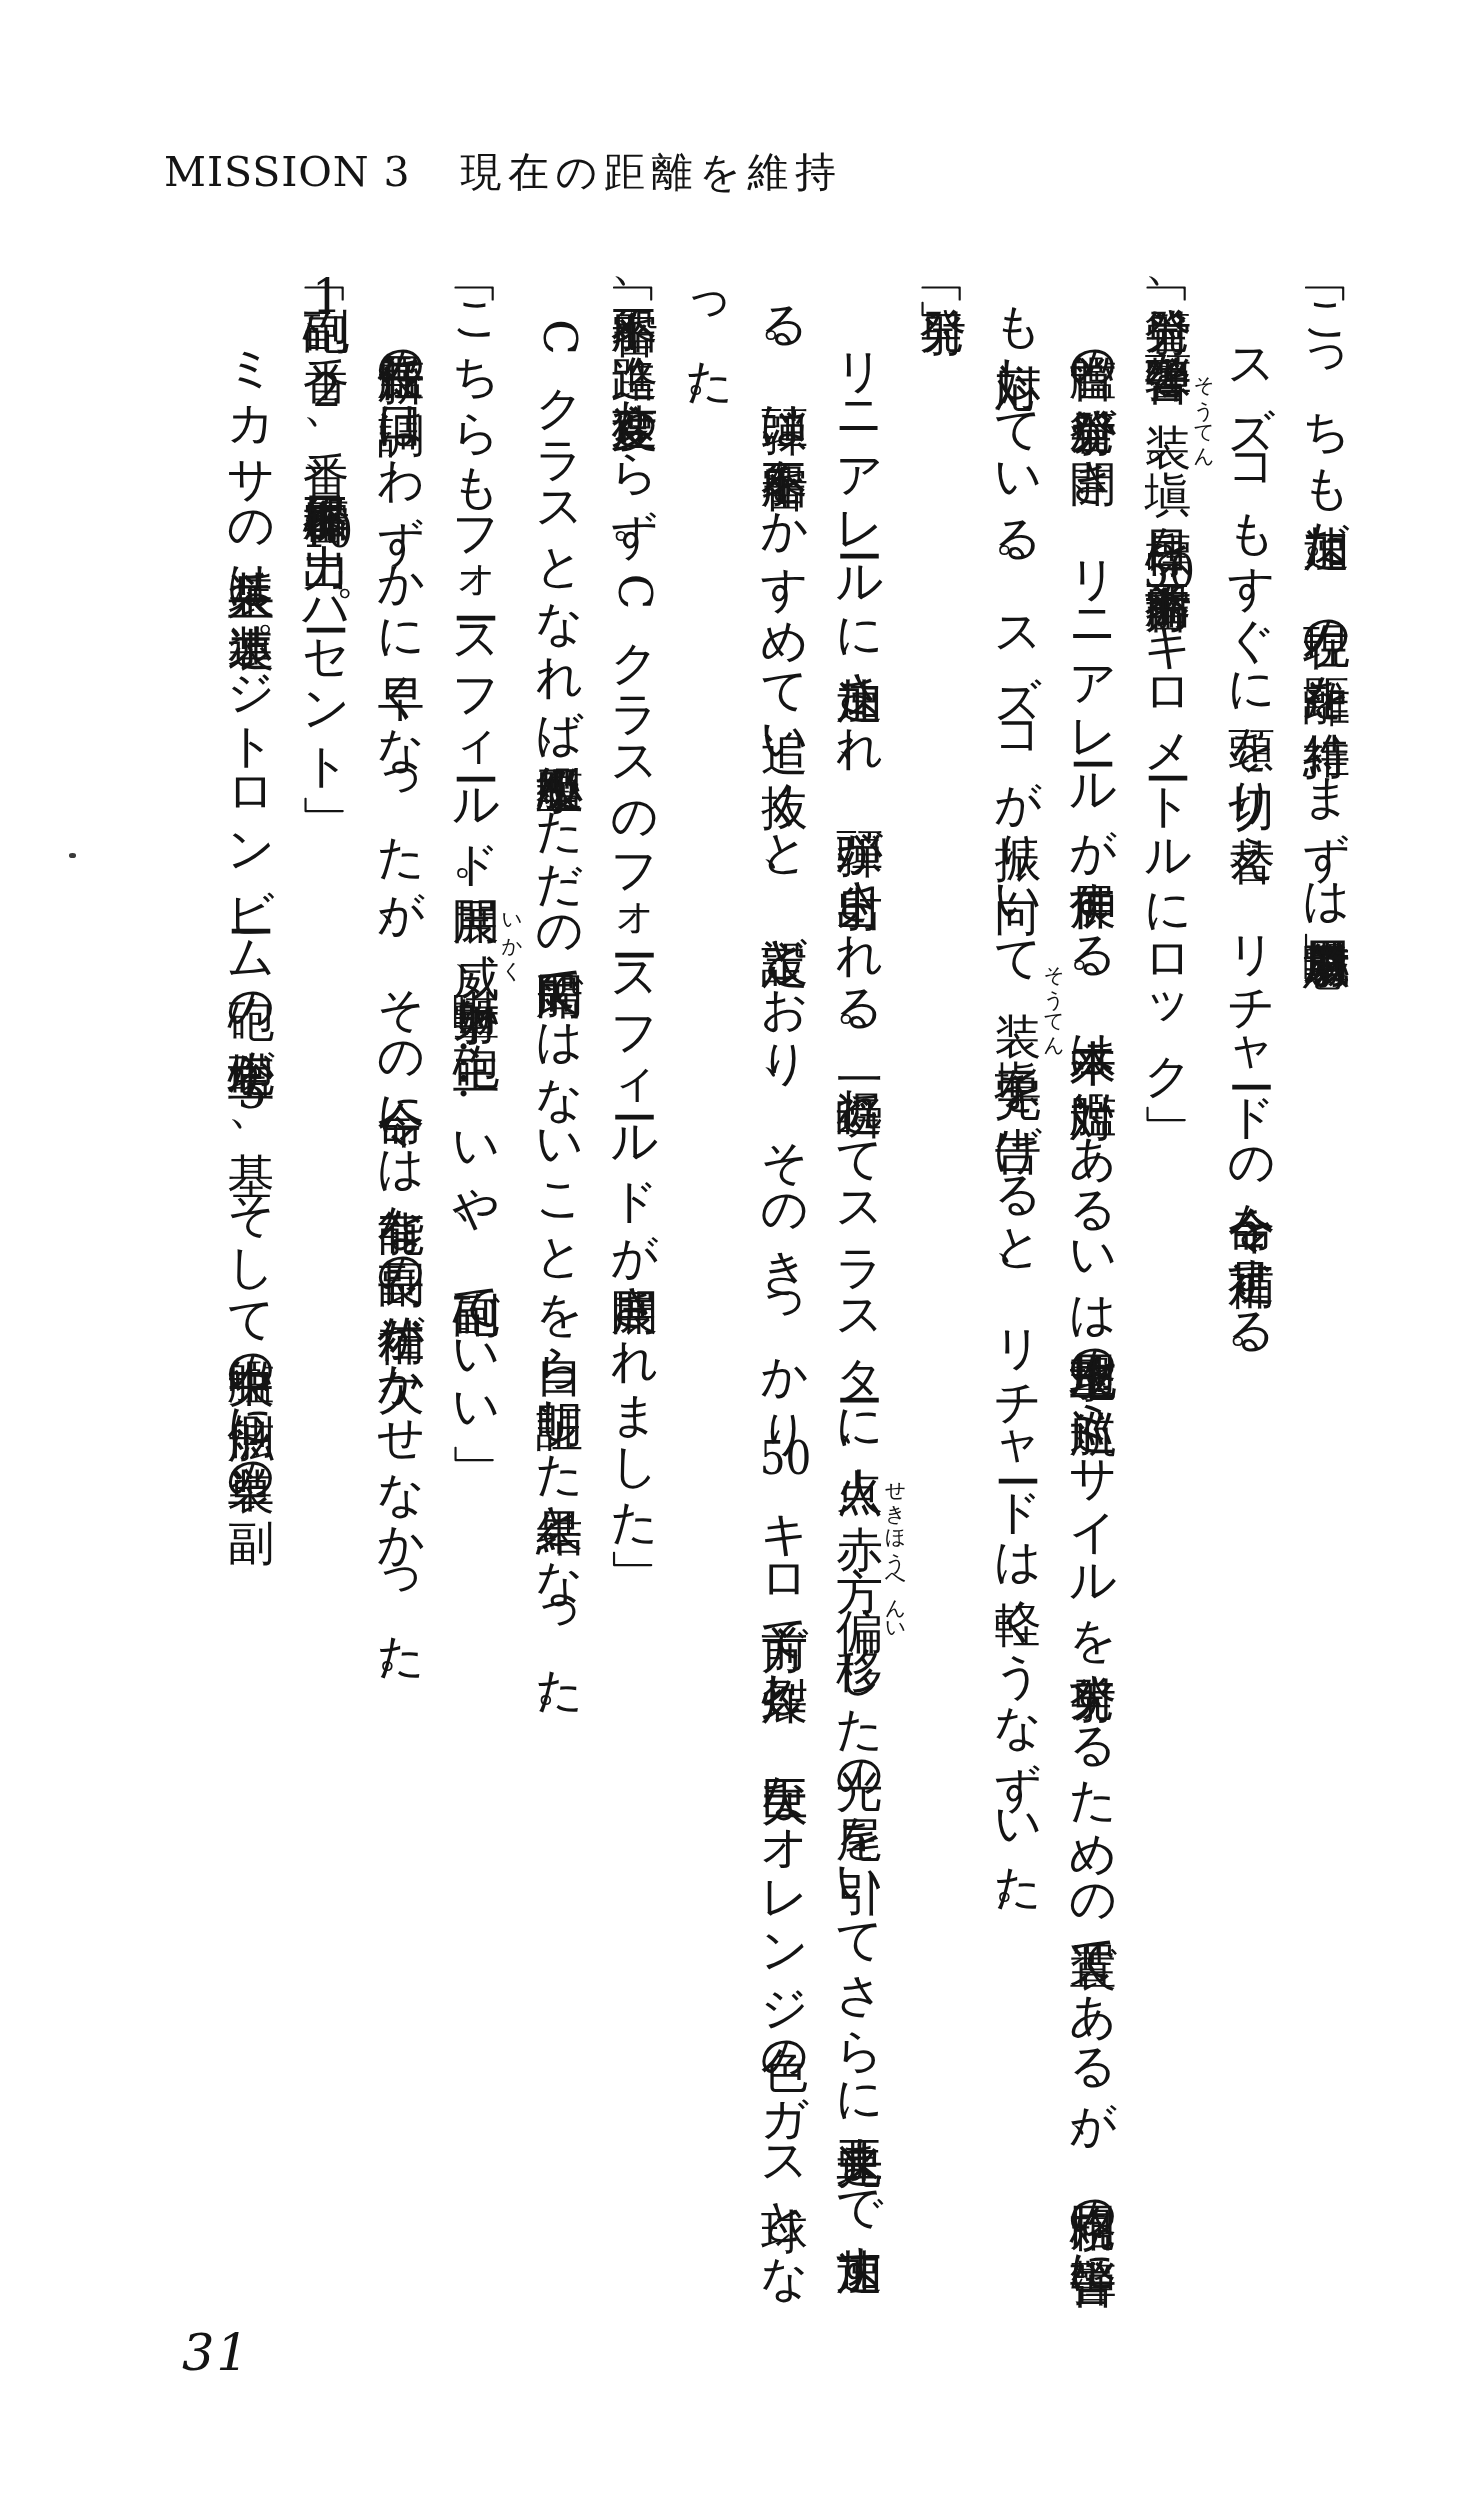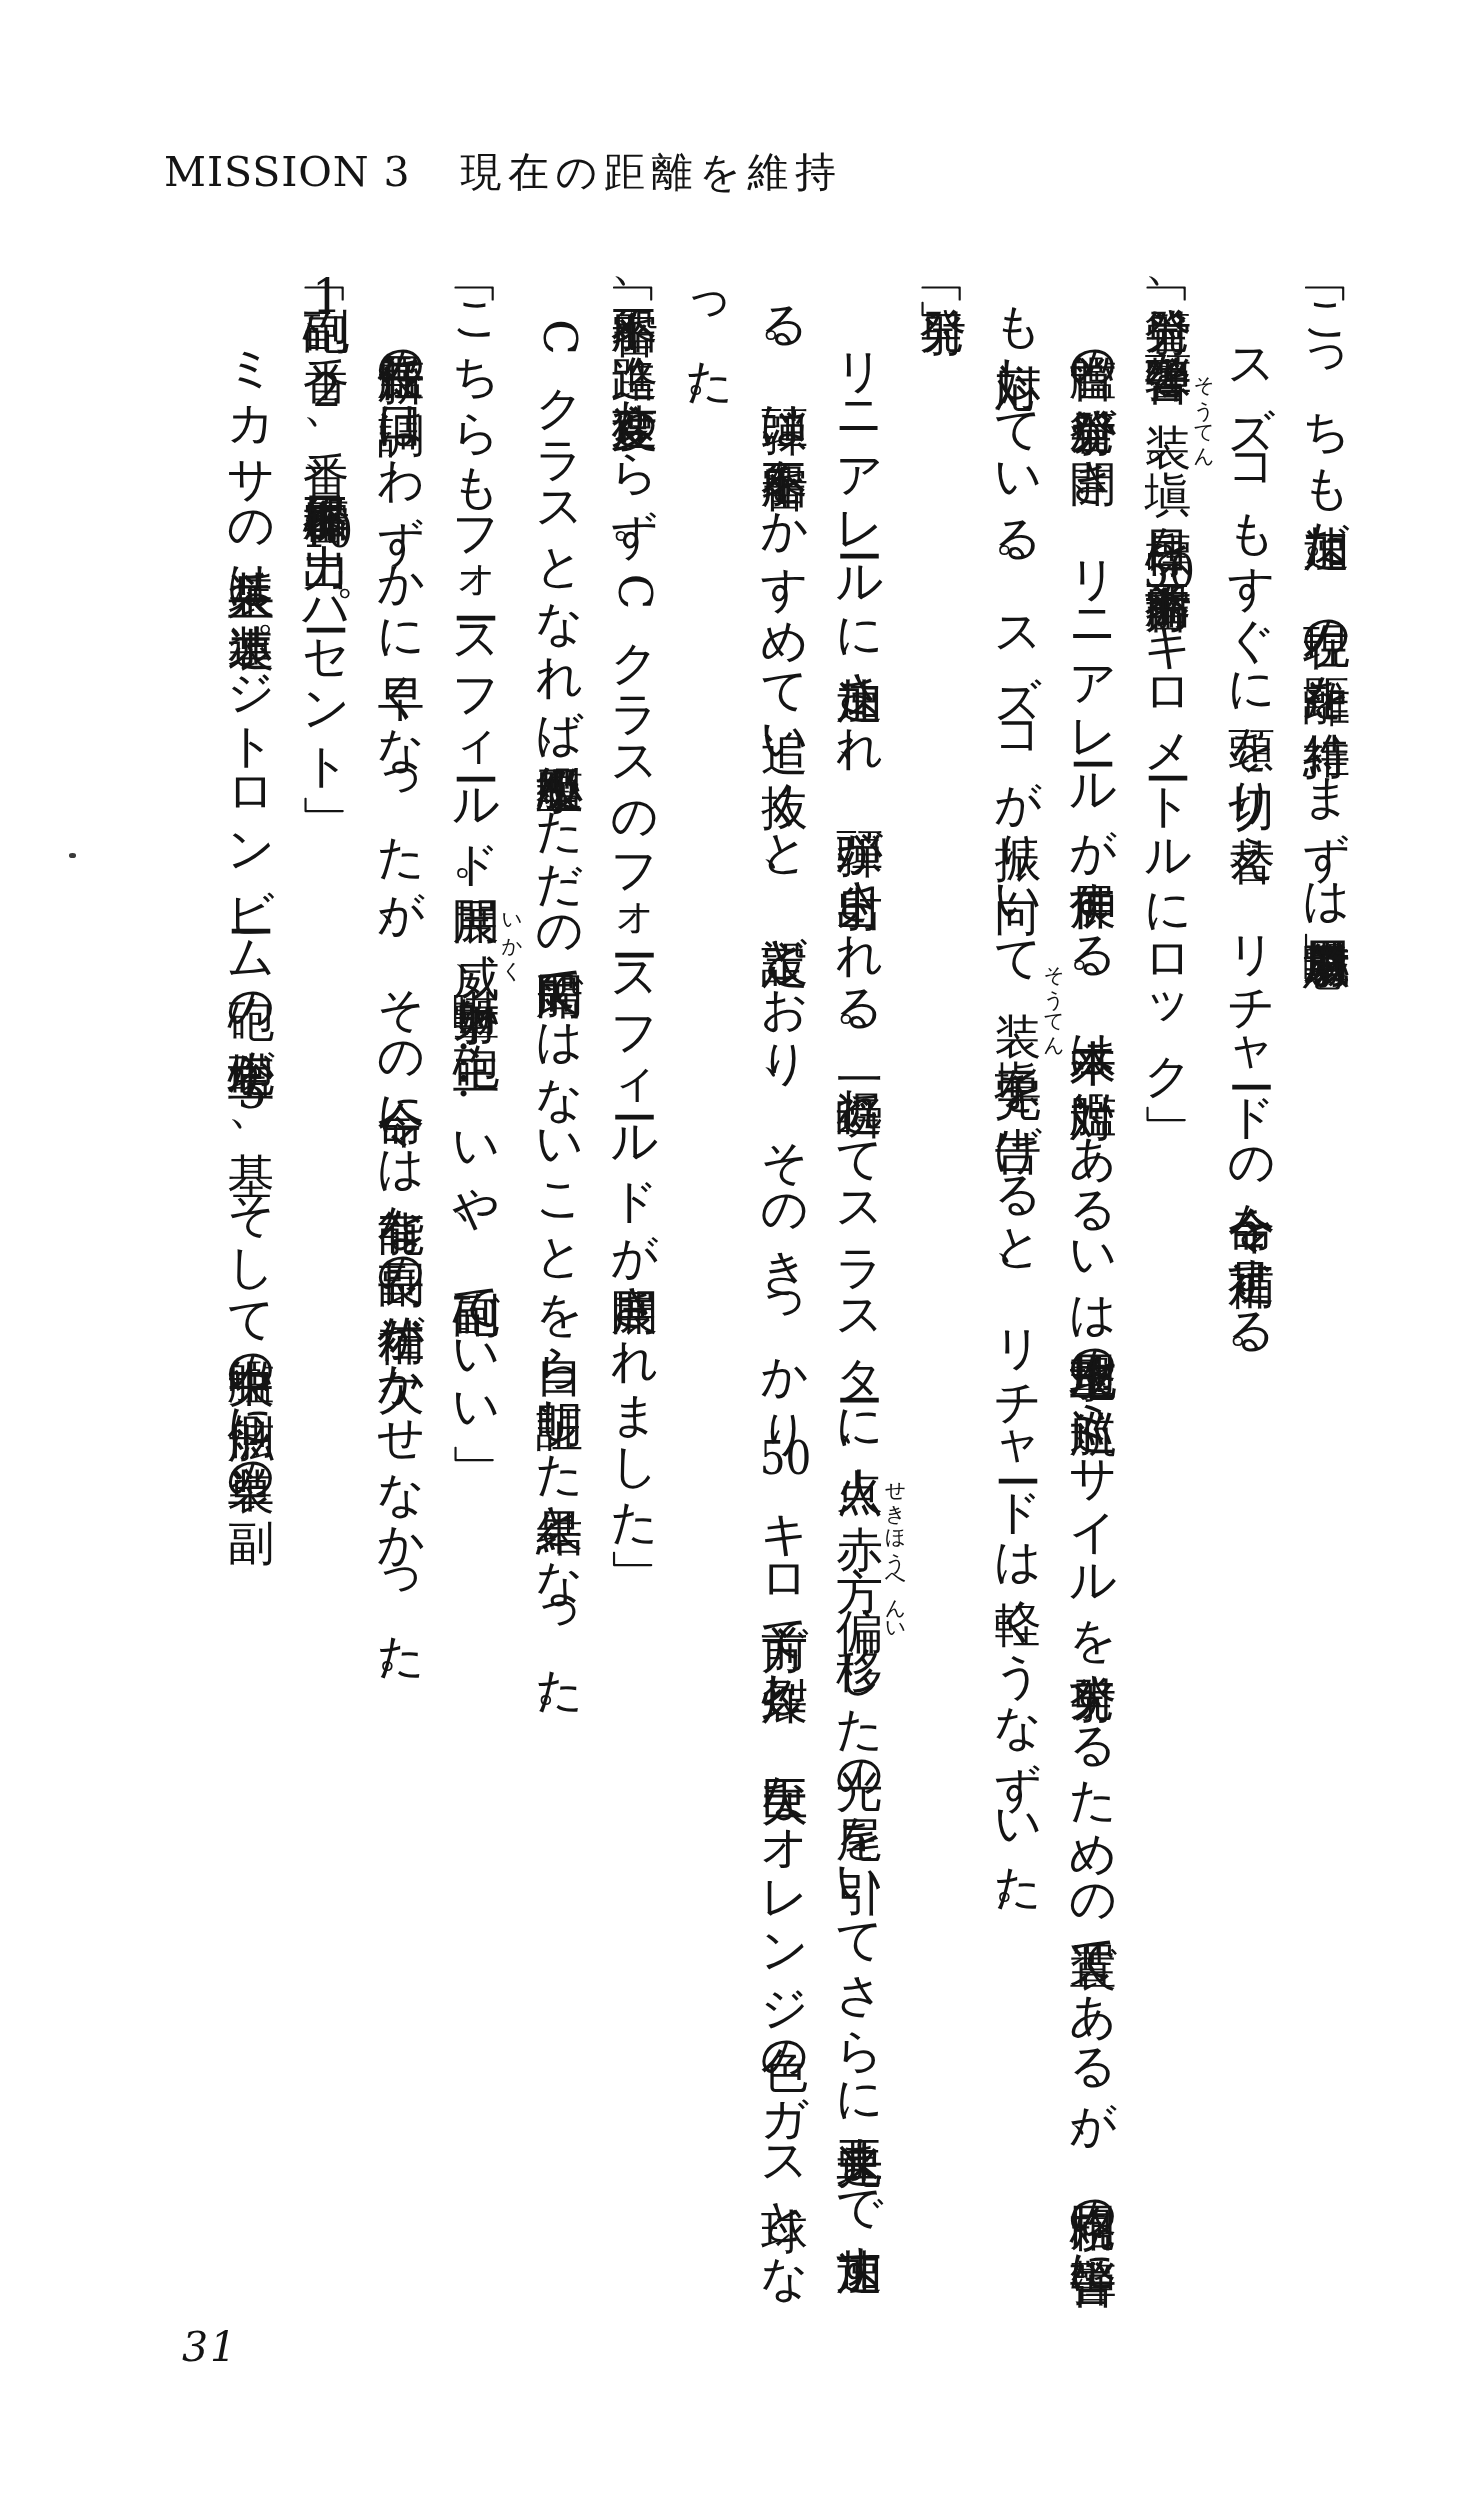--- a/index.html
+++ b/index.html
@@ -35,21 +35,21 @@
   .text-block p.narrative { text-indent: 1em; }
   ruby { ruby-position: over; }
   ruby rt {
     font-size: 20.5px;
     letter-spacing: 0;
   }
   .tcy { text-combine-upright: all; }
   .page-number {
     position: absolute;
     left: 182px; top: 2323px;
-    font-size: 41px;
+    font-size: 51px;
     font-style: italic;
     letter-spacing: 1.9px;
   }
   .speck {
     position: absolute;
     left: 69px; top: 853px;
     width: 6.5px; height: 4.7px;
     background: #3a3a3a;
     border-radius: 50%;
   }

